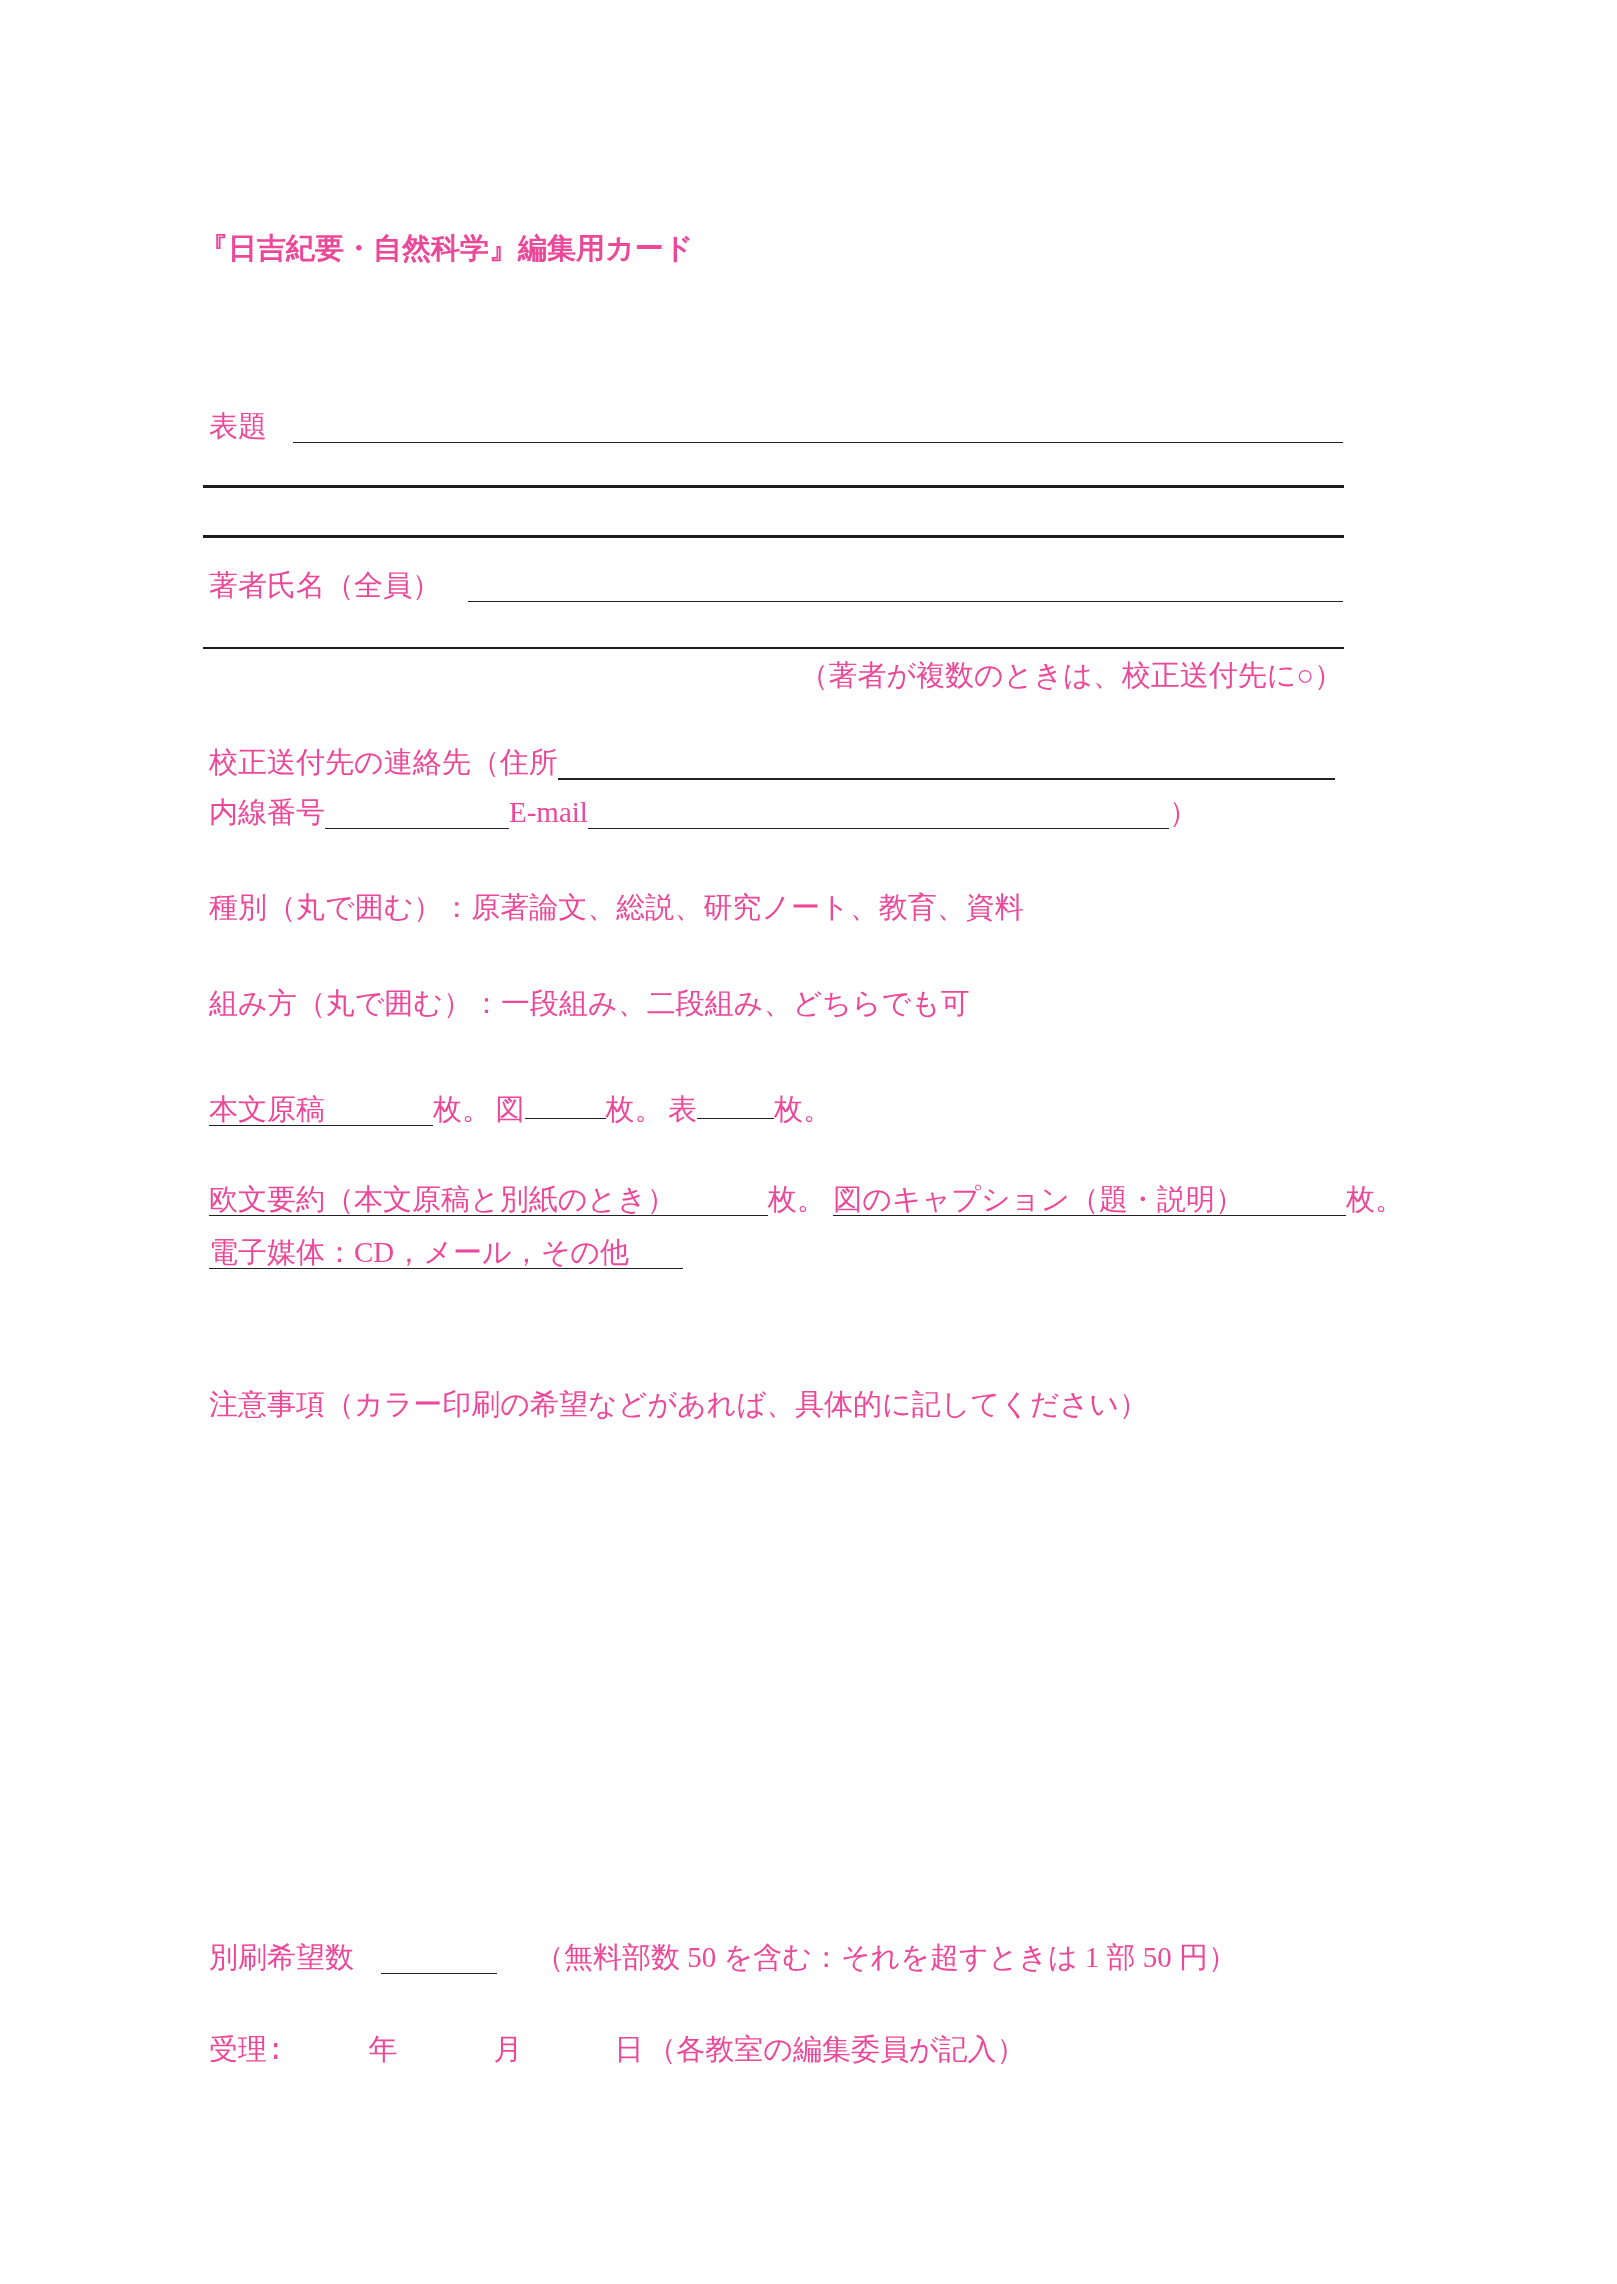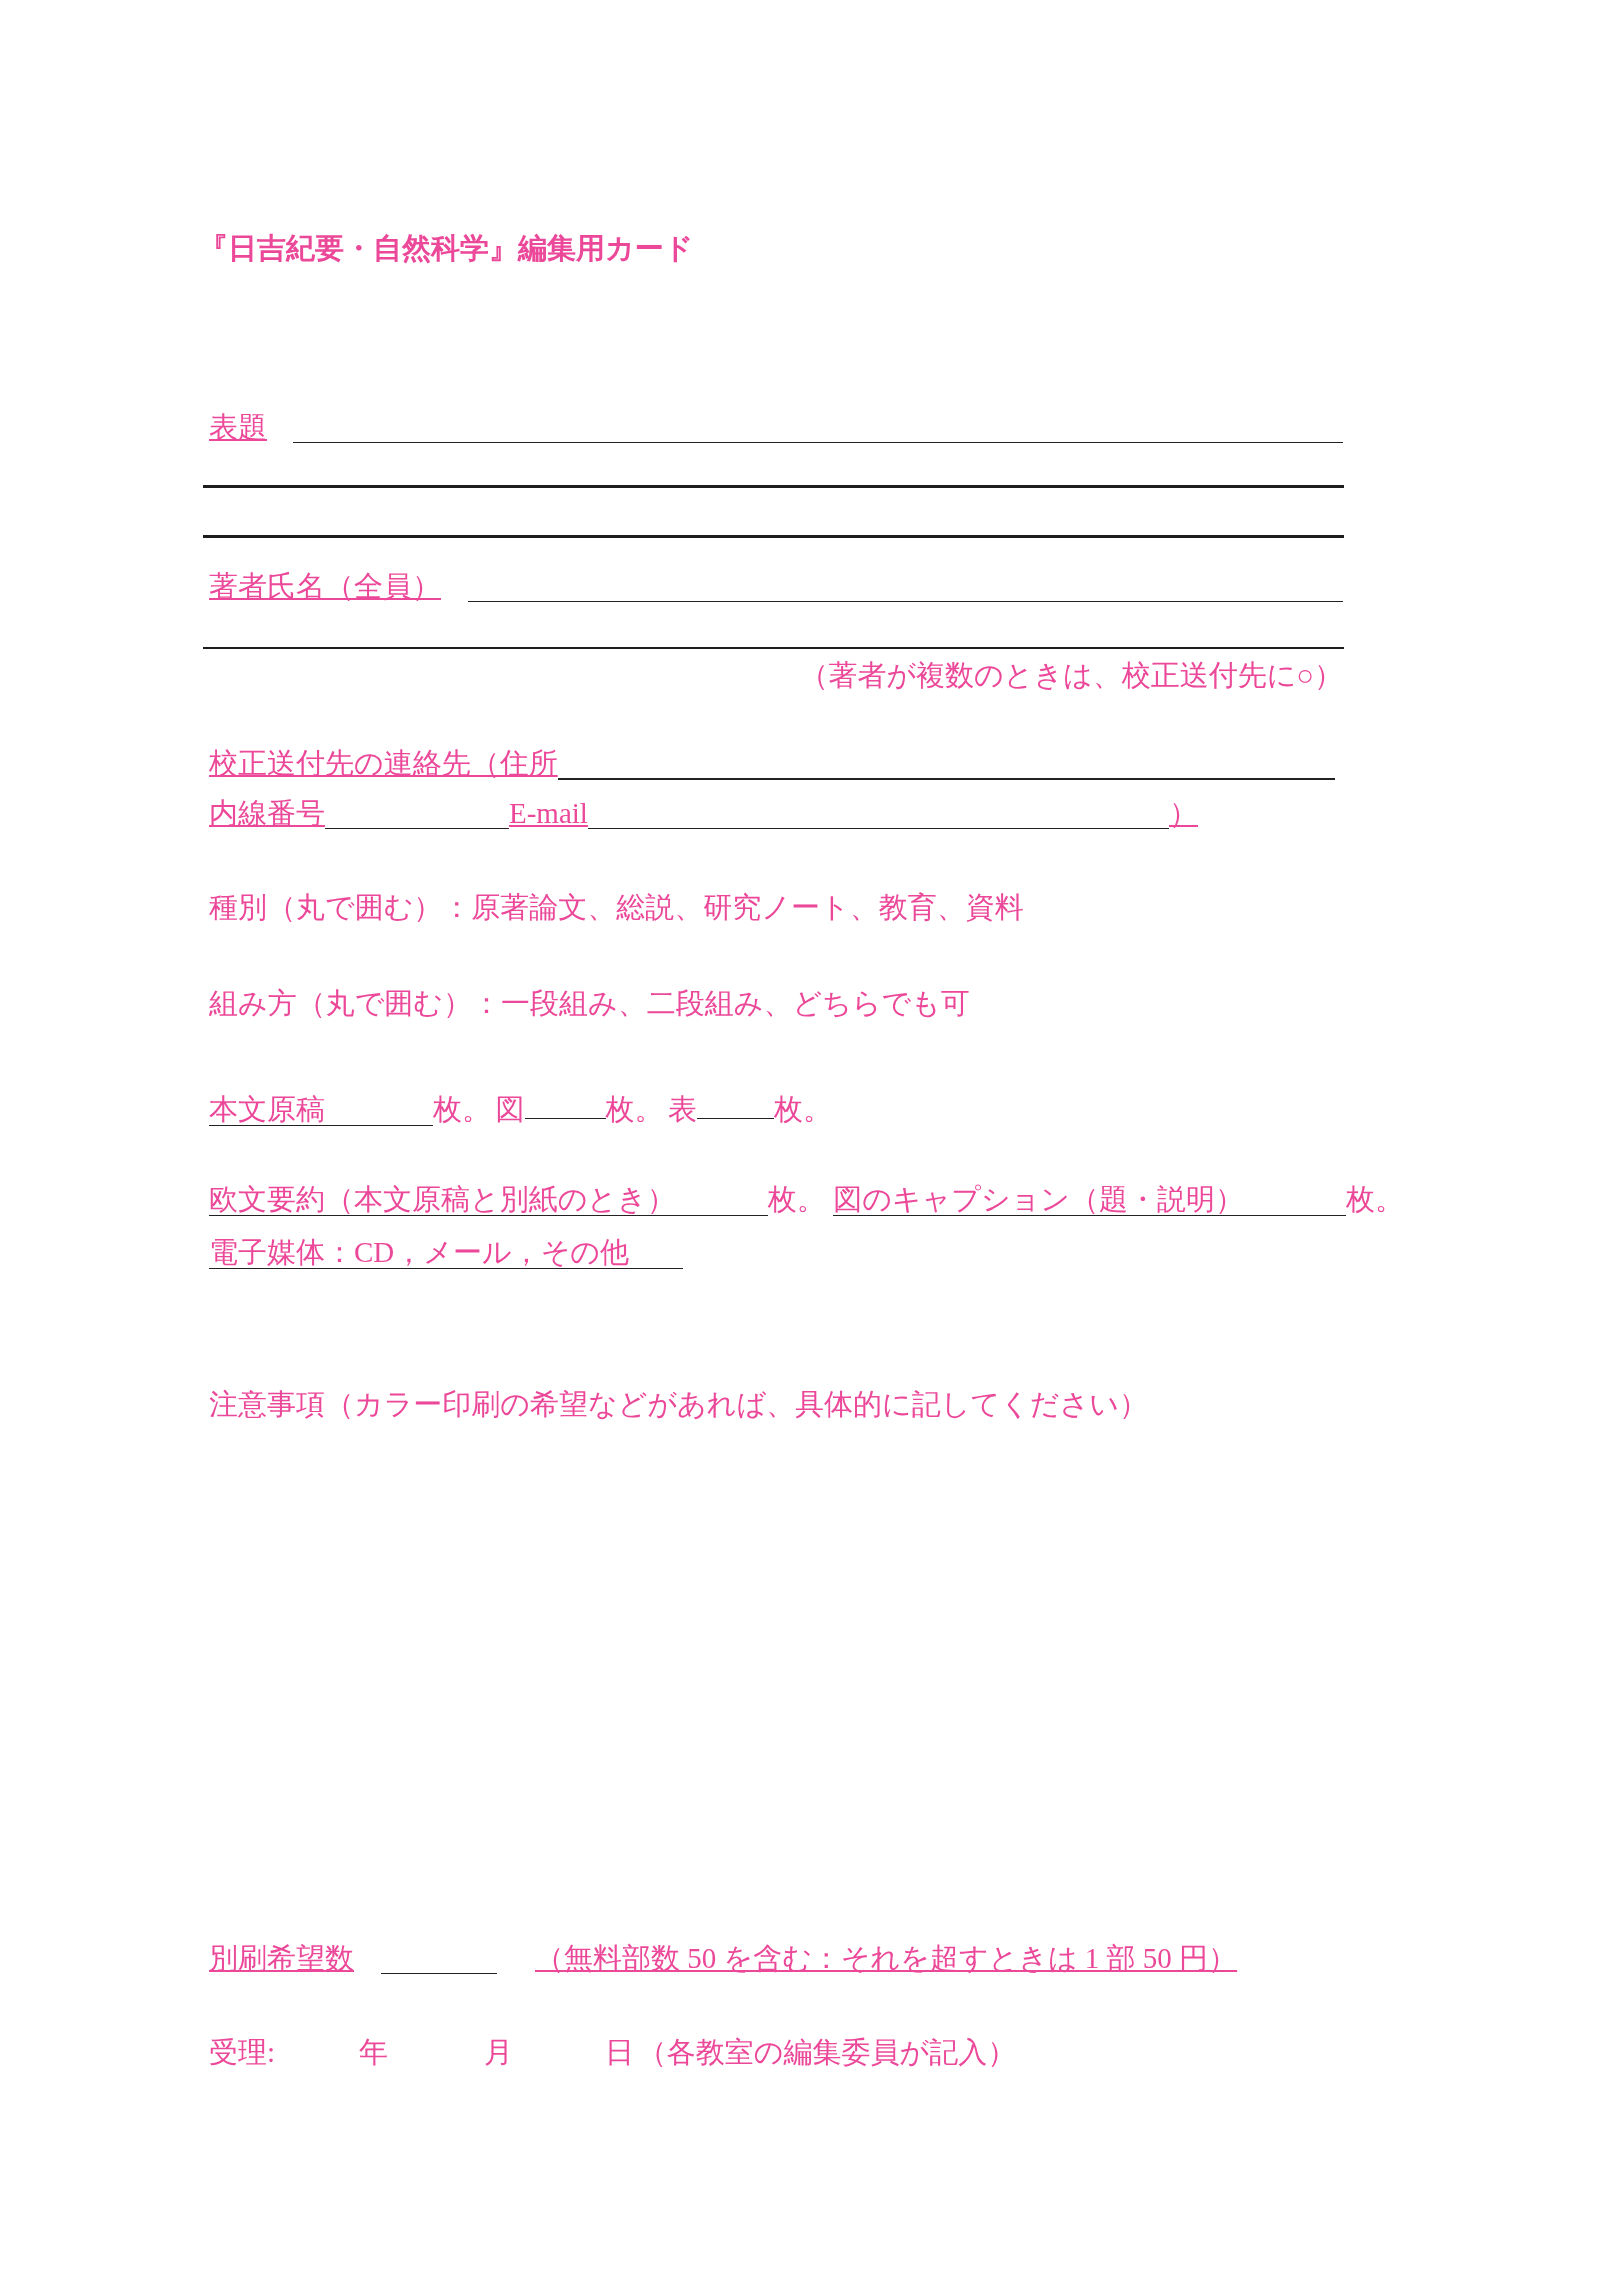--- a/index.html
+++ b/index.html
@@ -7,21 +7,21 @@
     position:relative;
     width:1617px; height:2284px;
     background:#ffffff;
     font-family:"Liberation Serif","DejaVu Serif",serif;
     font-size:29px;
     color:#ec4899;
     overflow:hidden;
   }
   .row { position:absolute; white-space:nowrap; line-height:32px; }
   .bold { font-weight:bold; }
-  .flexrow { display:flex; align-items:center;text-decoration:underline; }
+  .flexrow { display:flex; align-items:flex-start; }
   .fill { flex:1; border-bottom:1.5px solid #222; height:32px; }
   .fill.thick { border-bottom-width:2.3px; }
   .u { border-bottom:1.5px solid #222; }
   .seg { display:inline-block; border-bottom:1.5px solid #222; line-height:32px; }
   .sp { display:inline-block; height:0.8px; }
   .hr { position:absolute; background:#1d1d1d; }
   .label { display:inline-block; }
 </style>
 </head>
 <body>
@@ -74,18 +74,18 @@
   </div>
 
   <div class="row" style="left:209px; top:1388px;">注意事項（カラー印刷の希望などがあれば、具体的に記してください）</div>
 
   <div class="row flexrow" style="left:209px; top:1941px;">
     <span class="label">別刷希望数</span>
     <span class="u sp" style="width:116px; height:32px; margin-left:27px;"></span>
     <span class="label" style="margin-left:38px;">（無料部数 50 を含む：それを超すときは 1 部 50 円）</span>
   </div>
 
-  <div class="row" style="left:209px; top:2036px;">
+  <div class="row" style="left:209px; top:2036px;font-family:Liberation Mono, monospace;">
     <span>受理:</span><span style="margin-left:84px;">年</span><span style="margin-left:96px;">月</span><span style="margin-left:92px;">日</span><span style="margin-left:3.8px;">（各教室の編集委員が記入）</span>
   </div>
 
 </div>
 
 
 </body></html>

